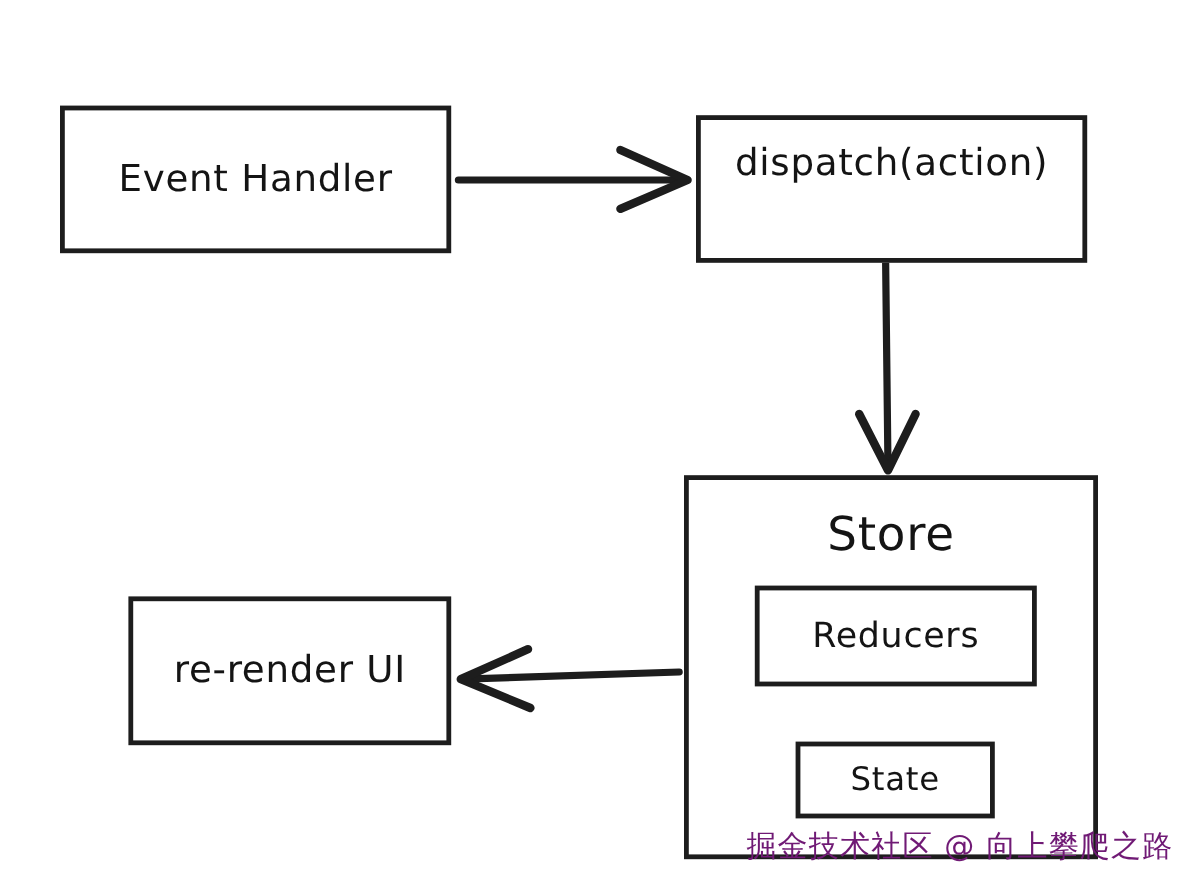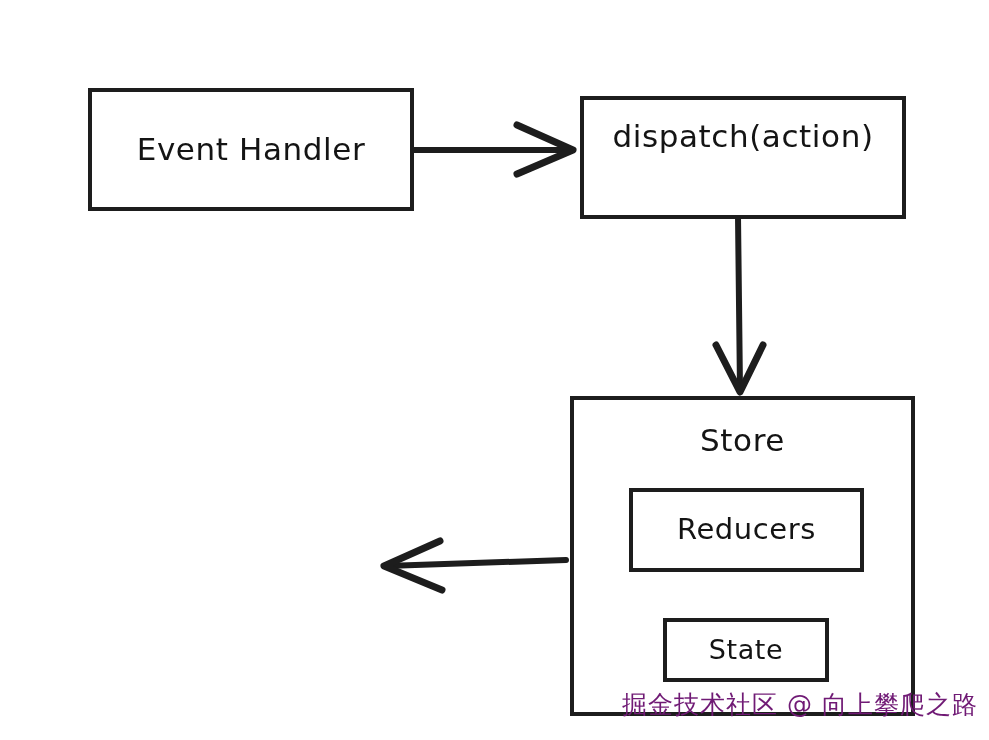--- a/index.html
+++ b/index.html
@@ -34,39 +34,38 @@
   .node-label {
     display: block;
     padding: 0 10px;
     word-break: break-all;
   }
 
   
   #node-event-handler {
     left: 50px;  top: 88px;  width: 326px; height: 123px;
     font-size: 31px;
-    margin-left: 38px;
   }
   #node-dispatch {
     left: 580px; top: 96px;  width: 326px; height: 123px;
     font-size: 31px;
     align-items: flex-start;
   }
   #node-dispatch .node-label {
     padding-top: 18px;
   }
   #node-store {
     left: 570px; top: 396px; width: 345px; height: 320px;
     display: block;
   }
   #store-title {
     position: absolute;
     left: 0; right: 0; top: 22px;
     text-align: center;
-    font-size: 31px;
+    font-size: 39px;
     color: #141414;
     letter-spacing: 0.6px;
   }
   #node-reducers {
     left: 55px; top: 88px; width: 235px; height: 84px;
     font-size: 29px;
   }
   #node-state {
     left: 89px; top: 218px; width: 166px; height: 64px;
     font-size: 27px;
@@ -134,16 +133,19 @@
 
     <div class="node" id="node-reducers">
       <span class="node-label">Reducers</span>
     </div>
 
     <div class="node" id="node-state">
       <span class="node-label">State</span>
     </div>
   </div>
 
+  <div class="node" id="node-rerender">
+    <span class="node-label">re-render UI</span>
+  </div>
 
   <div id="watermark">掘金技术社区 @ 向上攀爬之路</div>
 
 </div>
 
 </body></html>

